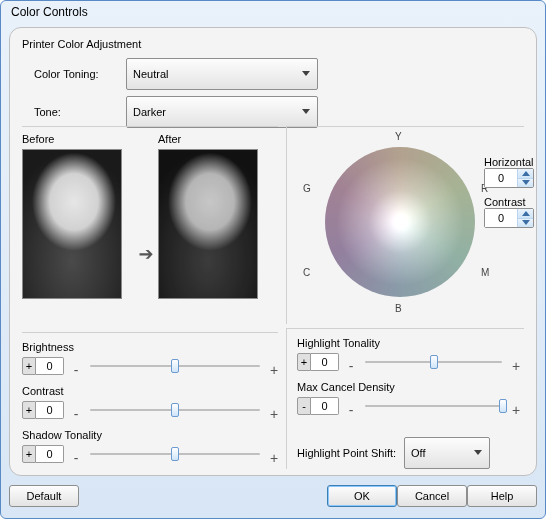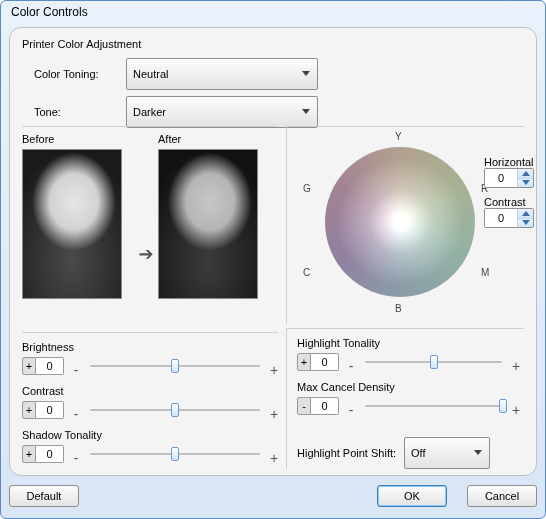--- a/index.html
+++ b/index.html
@@ -203,21 +203,21 @@
     border:1px solid #8e8e8e; border-radius:3px;
     background:linear-gradient(#fdfdfd,#e3e3e3);
     display:inline-flex; align-items:center; justify-content:center;
     font-size:11px; cursor:default;
   }
   .btn.primary {
     border:1px solid #3c7fb1;
     box-shadow: 0 0 0 1px #8cc6ff inset;
   }
   .footer .spacer { flex:1; }
-  .footer .right { display:flex; gap:20px; }
+  .footer .right { display:flex; gap:0; }
 </style>
 </head>
 <body>
 
 <div class="window">
 
   <div class="title-bar">
     <span>Color Controls</span>
   </div>
 
@@ -434,16 +434,19 @@
         <span>Default</span>
       </div>
     <div class="spacer"></div>
     <div class="right">
       <div class="btn primary">
           <span>OK</span>
         </div>
       <div class="btn">
           <span>Cancel</span>
         </div>
+      <div class="btn">
+          <span>Help</span>
+        </div>
     </div>
   </div>
 
 </div>
 
 </body></html>

